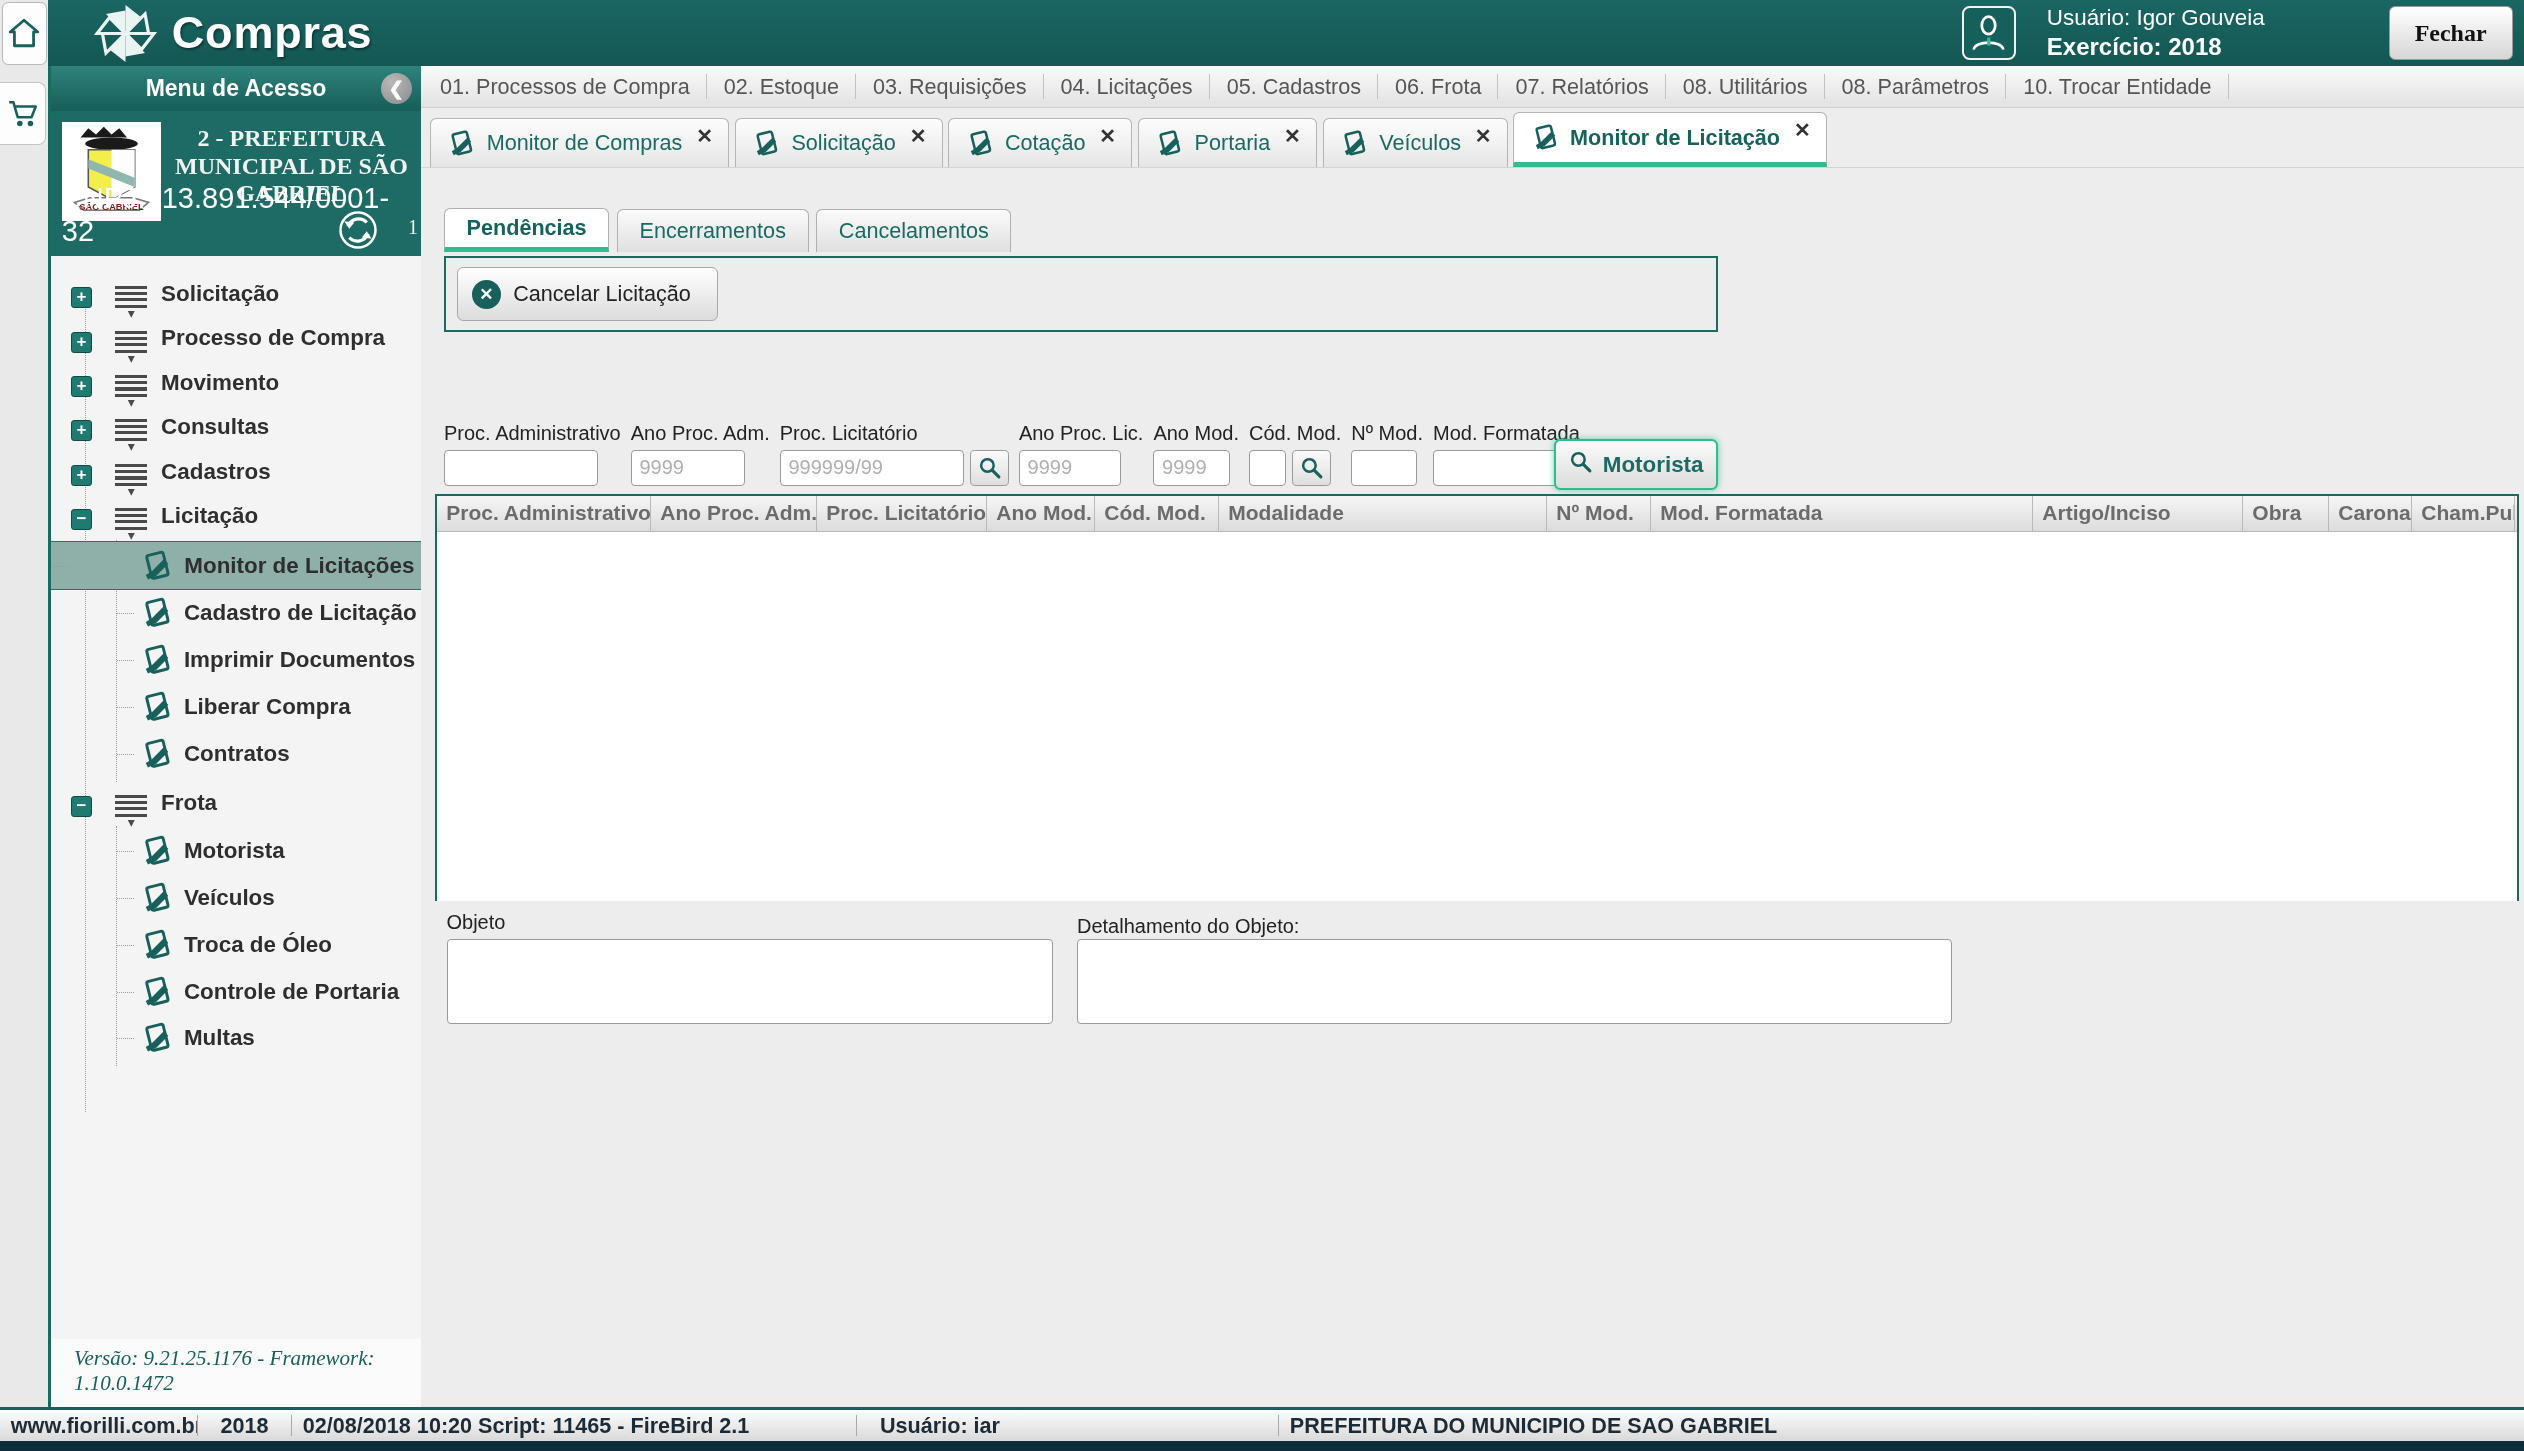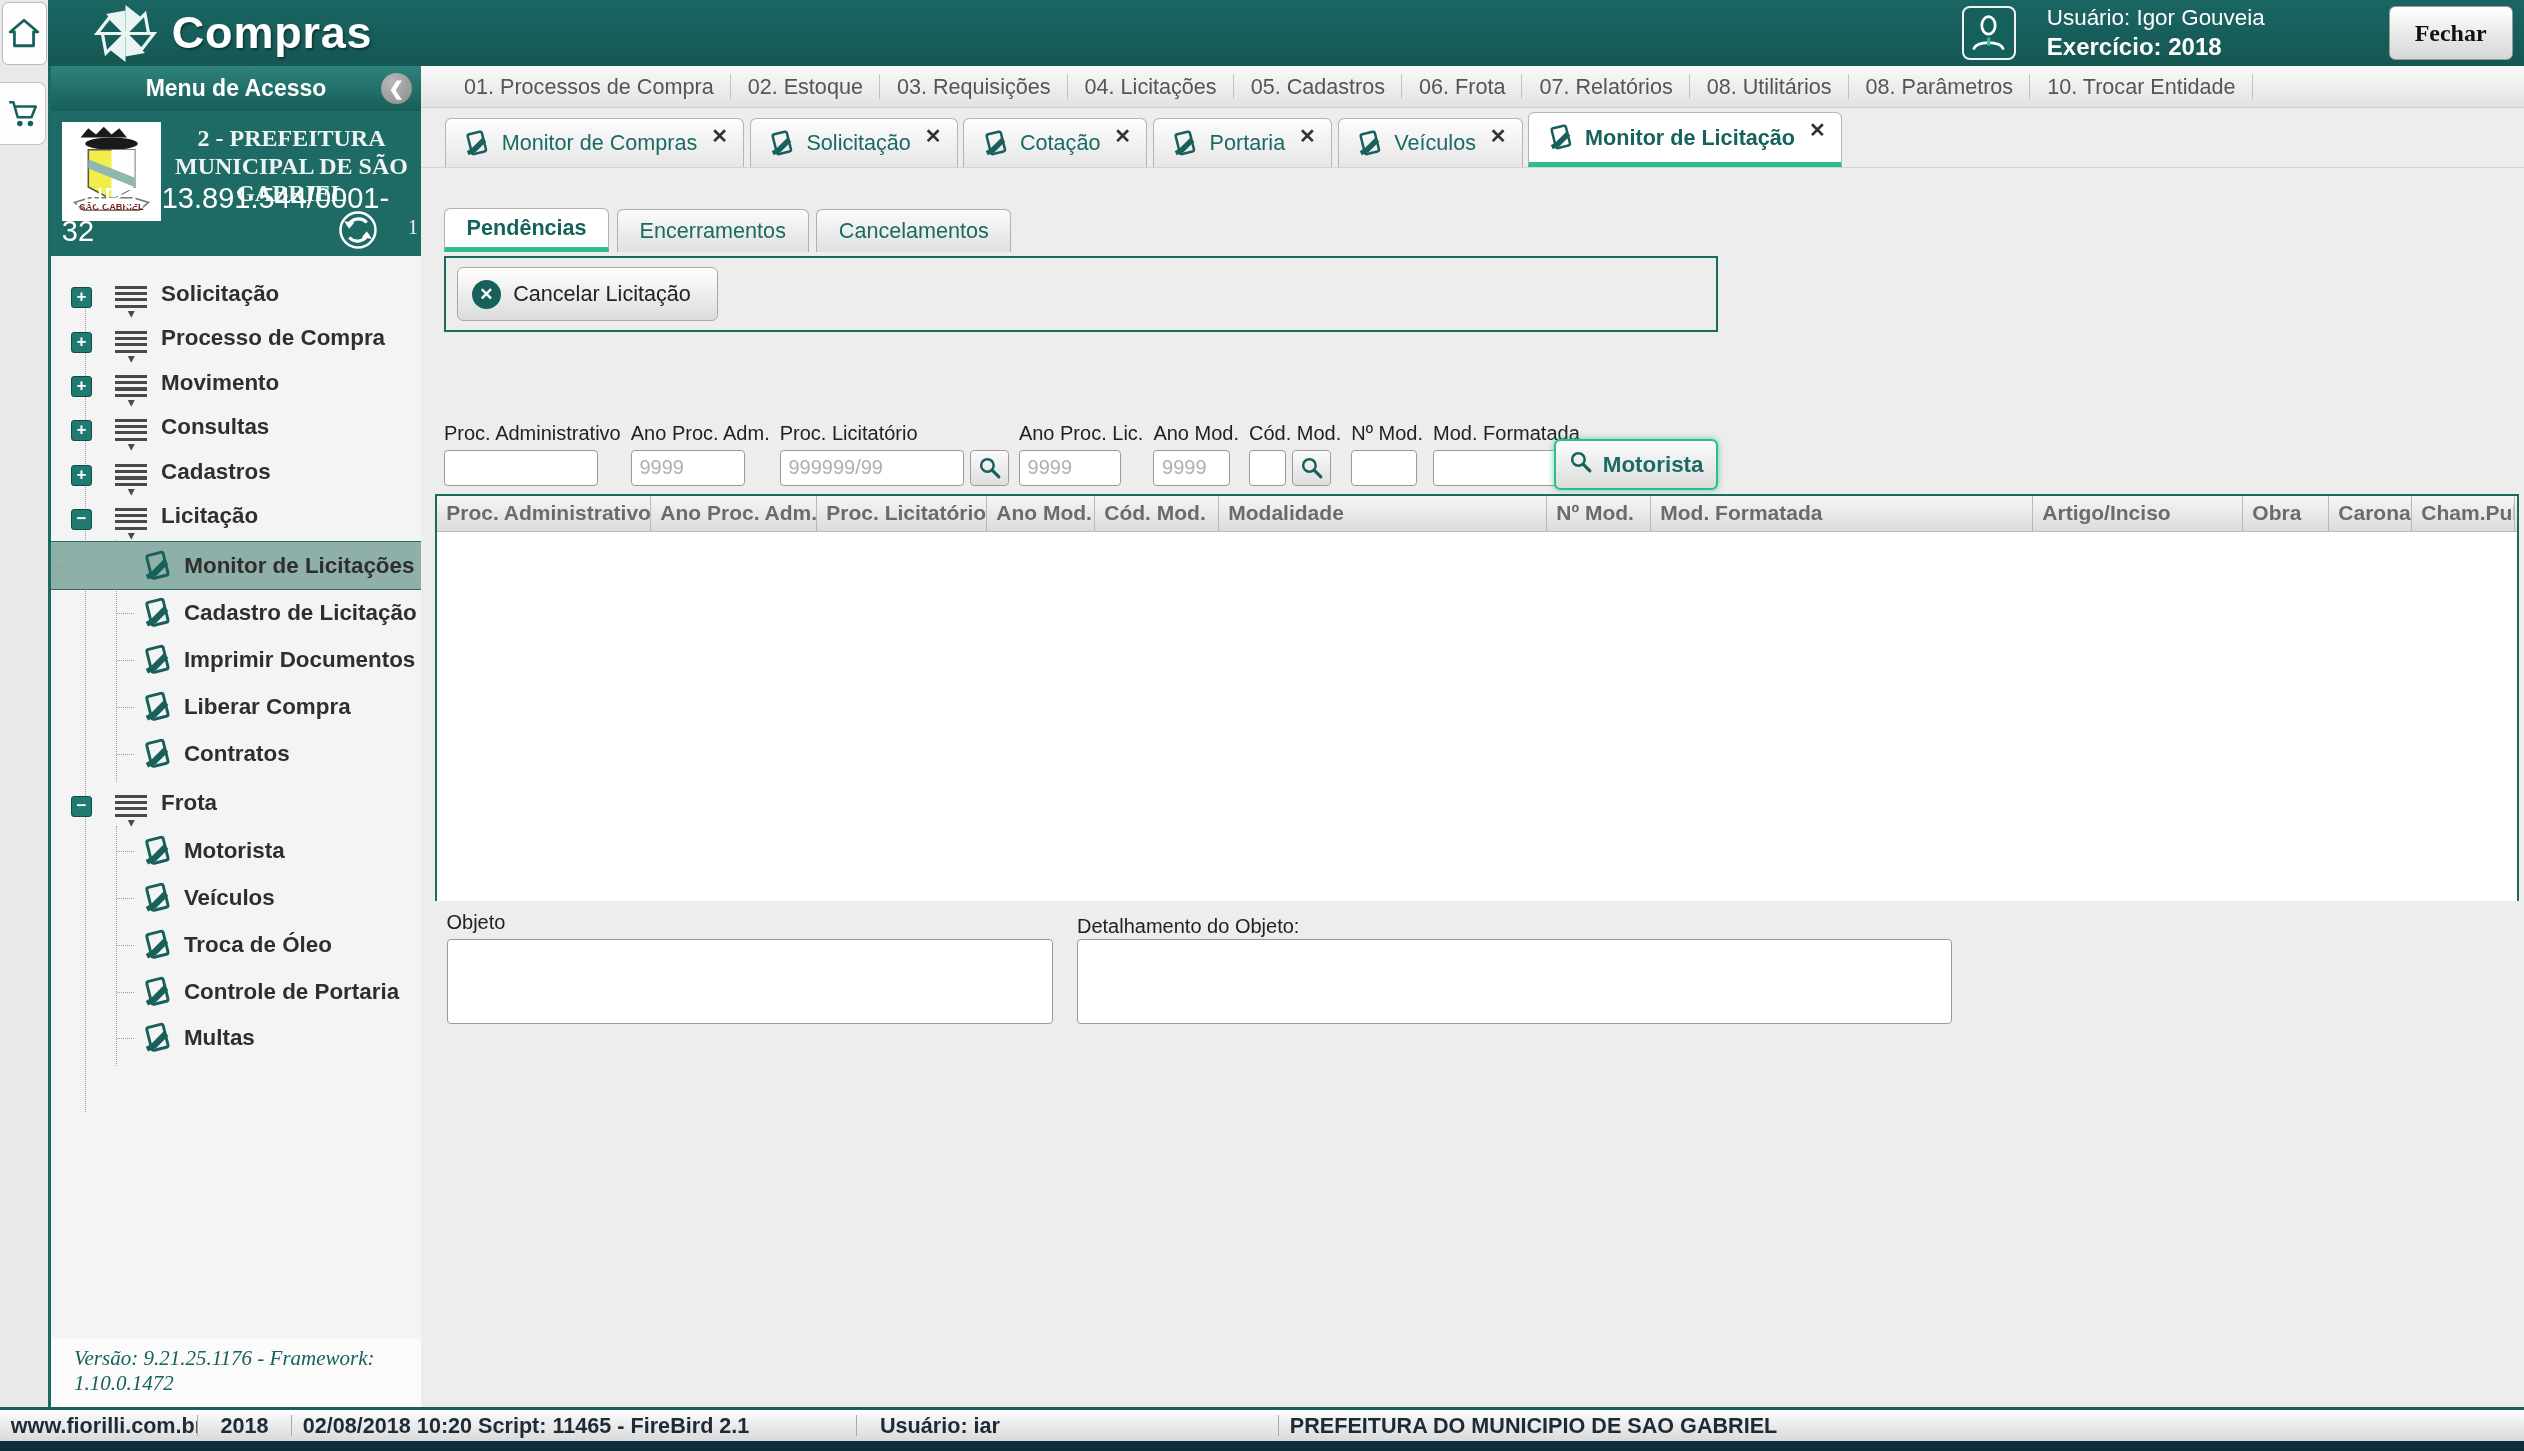--- a/index.html
+++ b/index.html
@@ -63,25 +63,25 @@
   .child-row::before { content:""; position:absolute; left:0; top:50%; width:17px; border-top:1.5px dotted #9a9a9a; }
   .child-row .doc-icon { width:36px; height:36px; flex:0 0 auto; }
   .child-label { font-size:22.4px; font-weight:bold; color:#2e2e2e; }
   .child-row.selected { background:#8fafa9; border-top:1.5px solid #2f6f67; border-bottom:1.5px solid #2f6f67;
     margin-left:-66px; padding-left:88px; }
   #version-text { flex:0 0 auto; padding:7.7px 0 10.8px 23px; font-family:"Liberation Serif", serif;
     font-style:italic; color:#17605c; font-size:21px; background:#fbfbfb; }
   
   #main { position:absolute; left:421px; top:66px; width:2104px; height:1340px; background:#ededed; }
   #menu-bar { height:42px; background:linear-gradient(#fafafa,#e2e2e2); border-bottom:0.8px solid #cfcfcf;
-    display:flex; align-items:center; padding-left:26px; }
+    display:flex; align-items:center; padding-left:2px; }
   .menu-item { font-size:21.6px; color:#555; padding:0 17px; cursor:pointer; position:relative; line-height:40px; }
   .menu-item::after { content:""; position:absolute; right:0; top:7.7px; bottom:7.7px; border-right:1.5px solid #c2c2c2; }
   
-  #tab-bar { height:60px; display:flex; align-items:flex-end; padding-left:24px; background:#ededed; gap:5.4px;
+  #tab-bar { height:60px; display:flex; align-items:flex-end; padding-left:9px; background:#ededed; gap:5.4px;
     border-bottom:0.8px solid #d4d4d4; }
   .tab { height:49px; display:flex; align-items:center; gap:9.3px; padding:0 15.4px;
     background:linear-gradient(#fdfdfd,#e6e6e6); border:0.8px solid #b5b5b5; border-bottom:none;
     border-radius:6.2px 6.2px 0 0; cursor:pointer; position:relative; }
   .tab .doc-icon { width:31px; height:31px; }
   .tab-label { font-size:21.6px; color:#186a62; }
   .tab-close { font-size:20px; font-weight:bold; color:#333; margin-left:4.6px; align-self:flex-start; margin-top:4.6px; cursor:pointer; }
   .tab.active { background:#fff; border-bottom:5.4px solid #2ebd90; height:55px; }
   .tab.active .tab-label { font-weight:bold; color:#15635b; }
   

